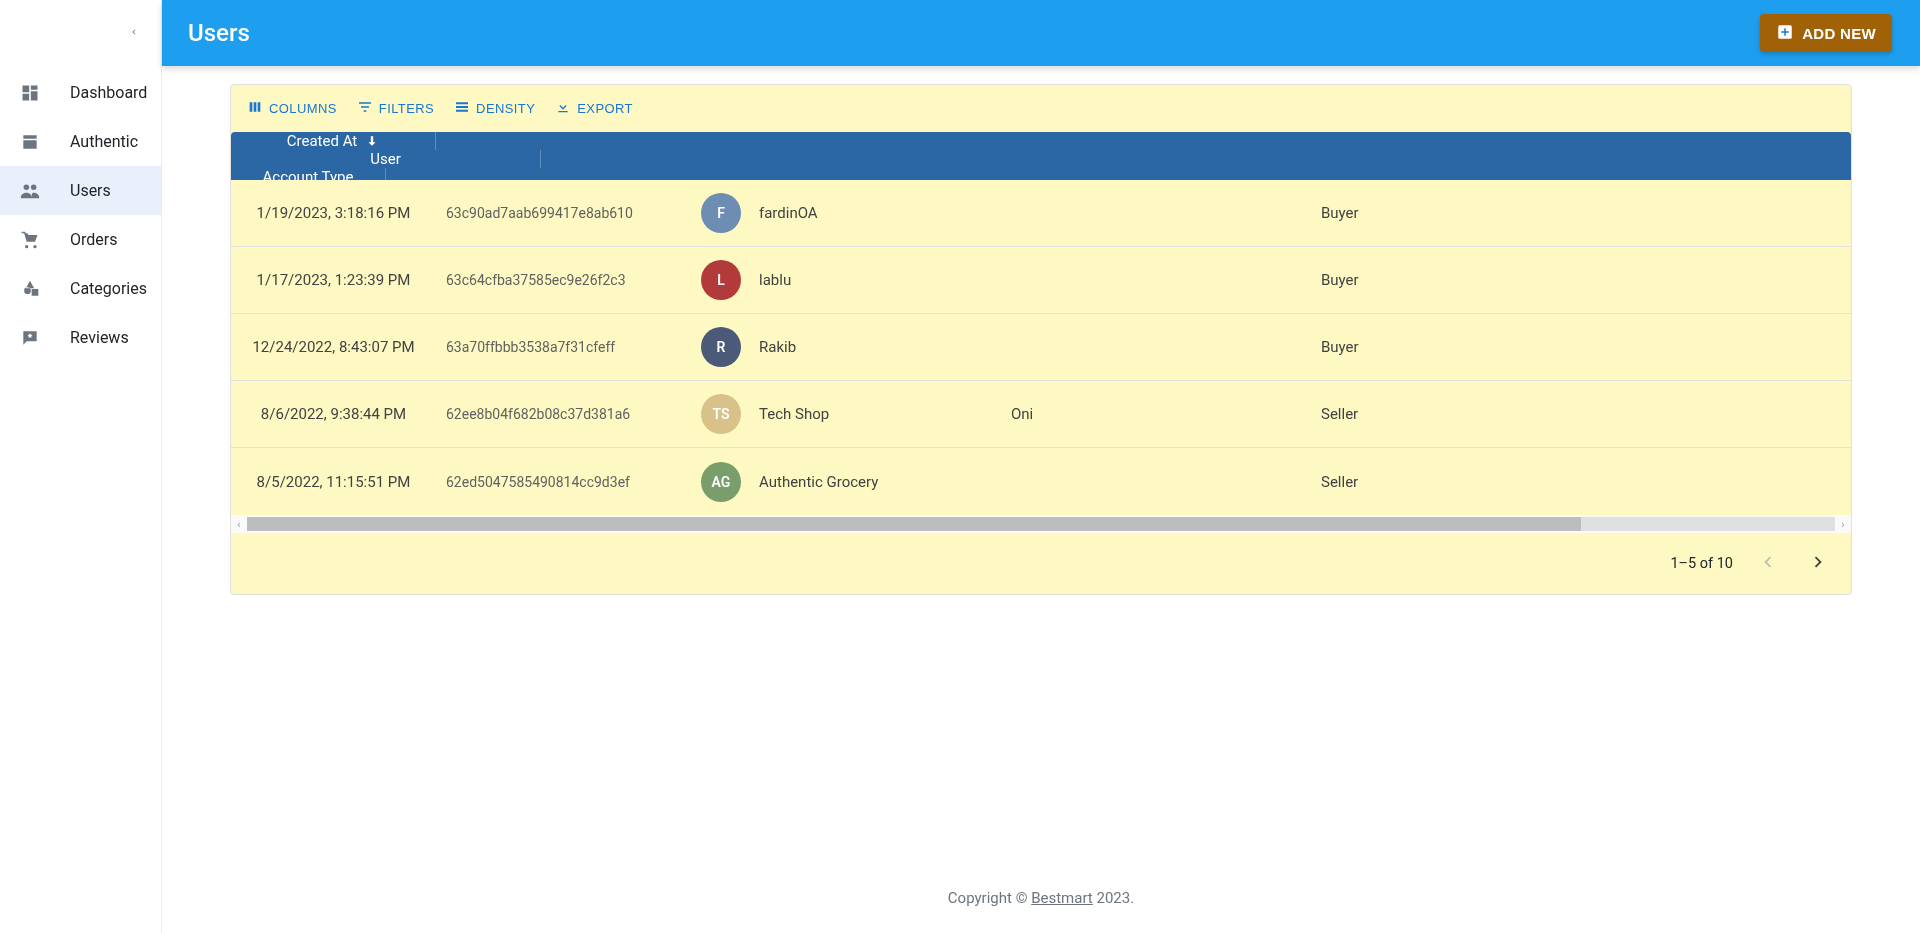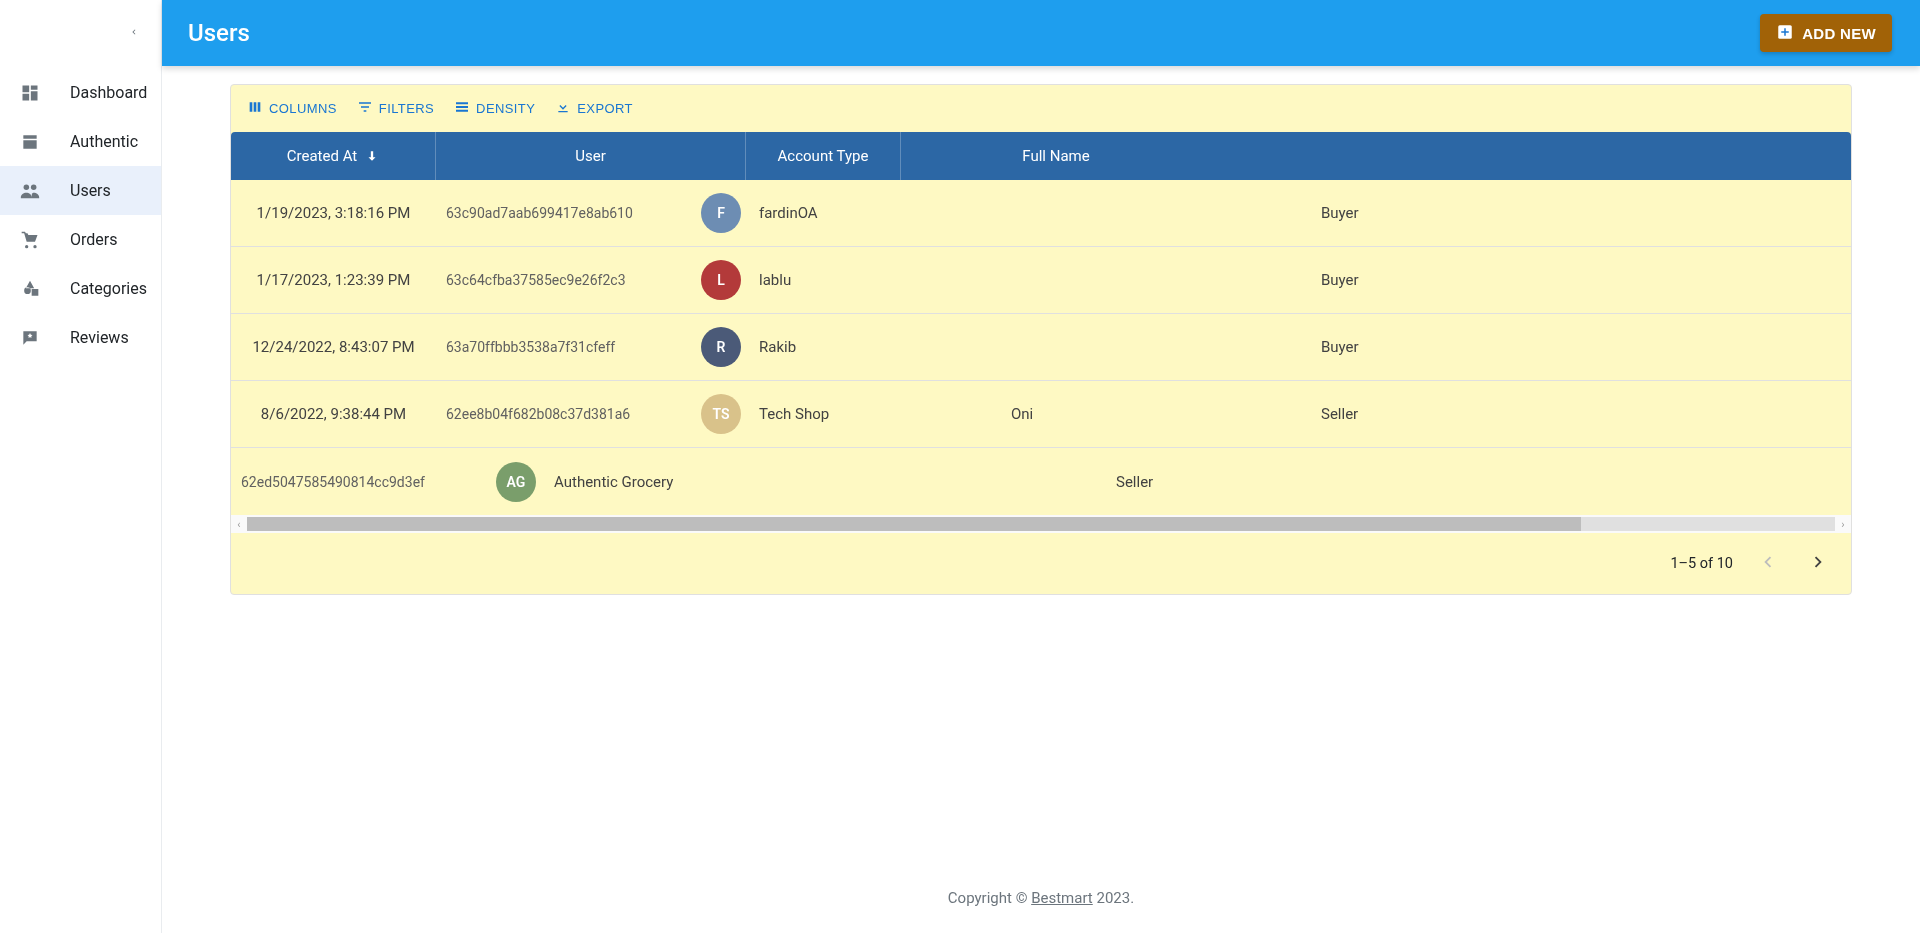--- a/index.html
+++ b/index.html
@@ -26,21 +26,21 @@
 
 .content { padding: 18px 68px 0; flex: 1; }
 .data-card { border: 1px solid #e0e0e0; border-radius: 4px; background: #fef9c3; overflow: hidden; }
 
 
 .grid-toolbar { display: flex; align-items: center; gap: 12px; padding: 10px 12px; }
 .tb-btn { background: none; border: none; color: #1976d2; font-size: 13px; font-weight: 500; letter-spacing: 0.4px; display: inline-flex; align-items: center; gap: 6px; cursor: pointer; padding: 4px 4px; }
 .tb-btn svg { fill: #1976d2; }
 
 
-.grid-header { background: #2c67a5; color: #fff; display: flex; height: 48px; align-items: flex-start; overflow: hidden; border-radius: 4px 4px 0 0; }
+.grid-header { background: #2c67a5; color: #fff; display: flex; height: 48px; align-items: flex-start; overflow: hidden; border-radius: 4px 4px 0 0; flex-direction: column; }
 .col { padding: 0 10px; display: flex; align-items: center; height: 100%; white-space: nowrap; position: relative; }
 .grid-header .col { font-size: 15px; font-weight: 400; border-right: 1px solid rgba(255,255,255,0.25); justify-content: center; }
 .grid-header .col:last-child { border-right: none; }
 .grid-body .row { display: flex; height: 67px; align-items: center; border-bottom: 1px solid #e0e0e0; }
 .grid-body .row:last-child { border-bottom: none; }
 .grid-body .col { font-size: 15px; color: #424242; }
 .sort-arrow { margin-left: 8px; display:inline-flex; }
 
 .col-created  { width: 205px; justify-content: center; }
 .col-userid   { width: 255px; }
@@ -245,20 +245,21 @@
               <div class="col col-created">8/6/2022, 9:38:44 PM</div>
               <div class="col col-userid">62ee8b04f682b08c37d381a6</div>
               <div class="col col-user">
                 <span class="avatar" style="background:#d9c28a">TS</span>
                 <span>Tech Shop</span>
               </div>
               <div class="col col-fullname">Oni</div>
               <div class="col col-account">Seller</div>
             </div>
             <div class="row">
+              <div class="col col-created">8/5/2022, 11:15:51 PM</div>
               <div class="col col-userid">62ed5047585490814cc9d3ef</div>
               <div class="col col-user">
                 <span class="avatar" style="background:#7a9e6b">AG</span>
                 <span>Authentic Grocery</span>
               </div>
               <div class="col col-fullname"></div>
               <div class="col col-account">Seller</div>
             </div>
           </div>
 

